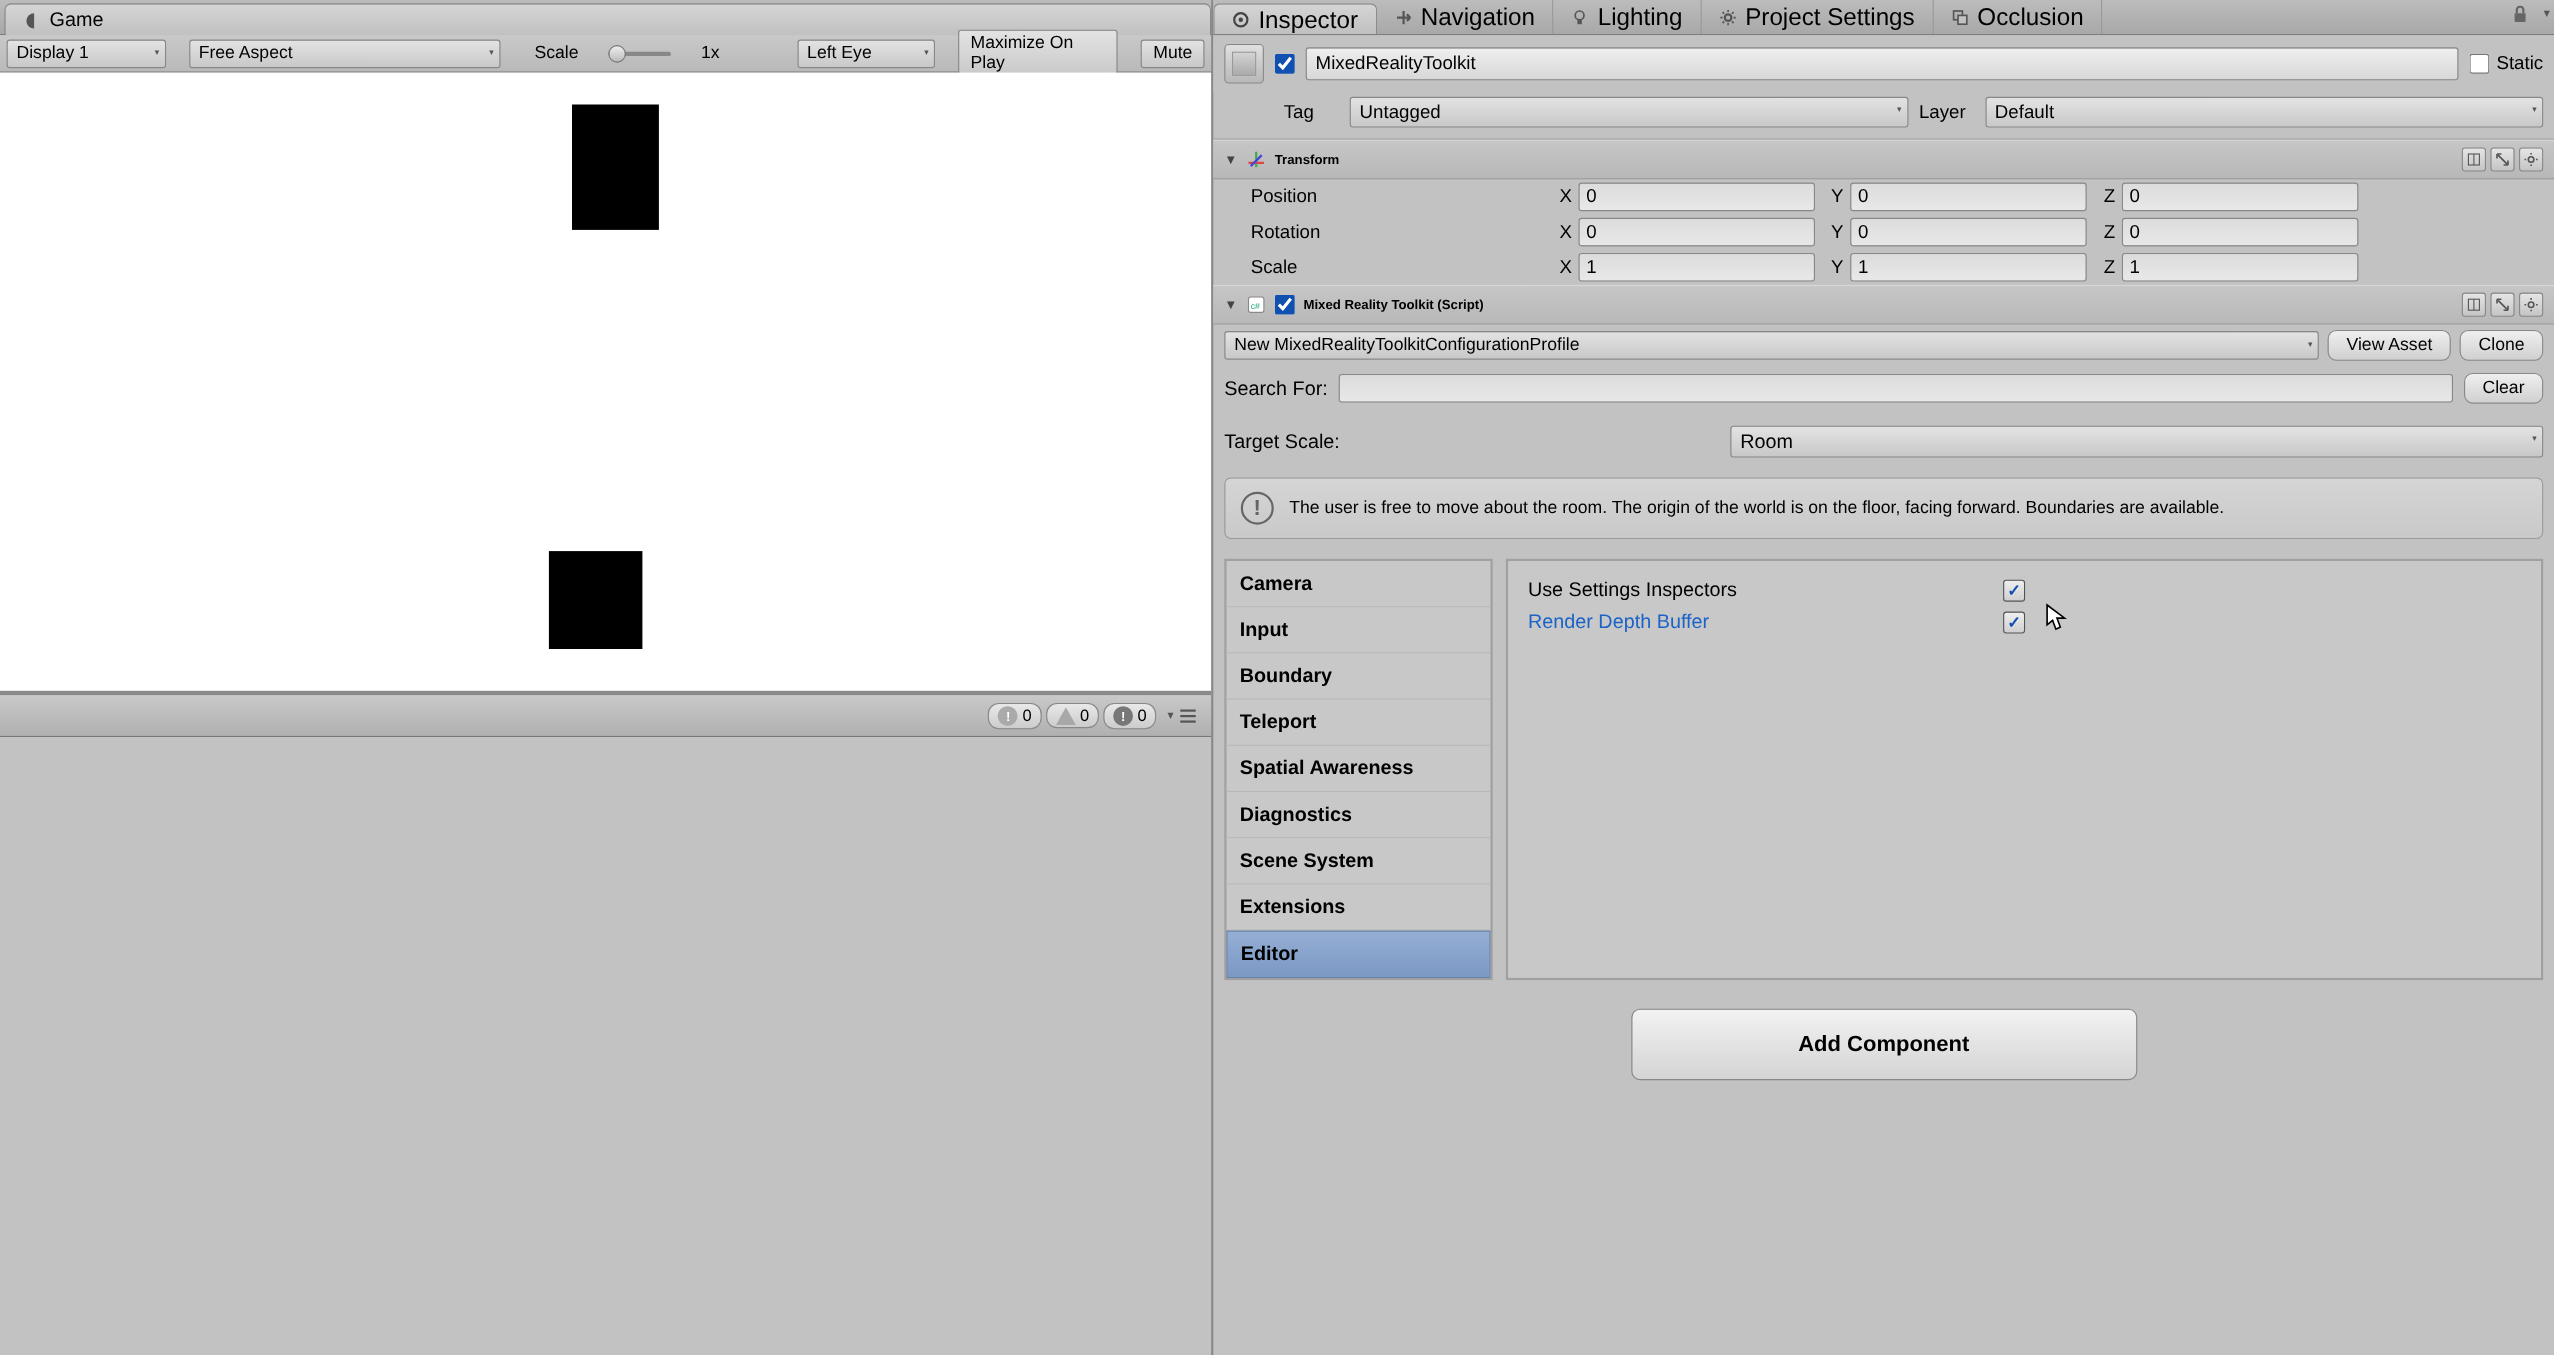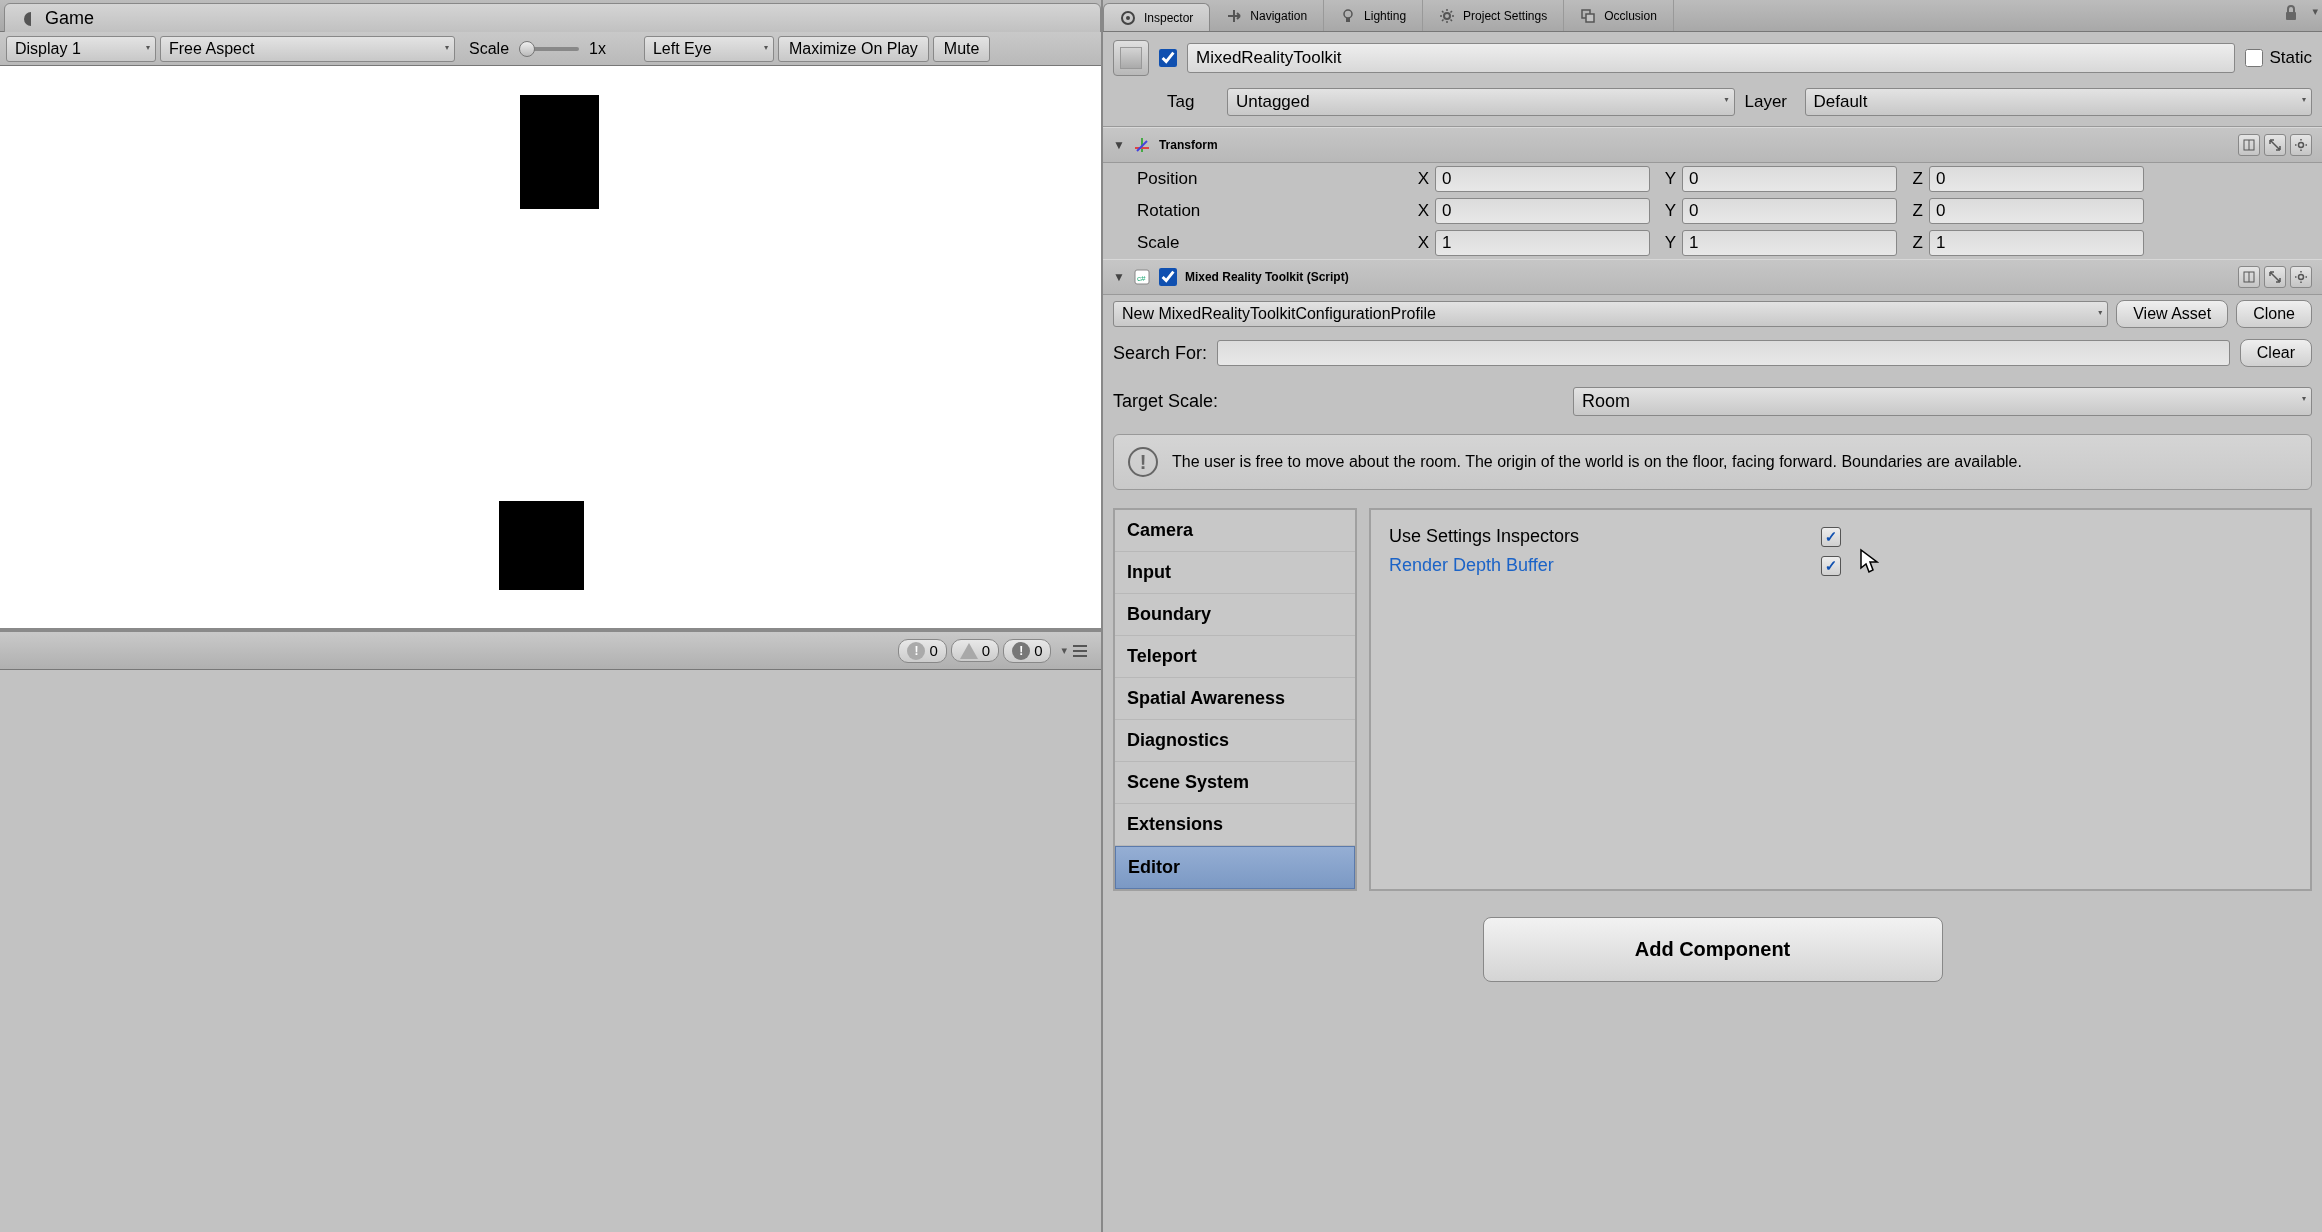--- a/index.html
+++ b/index.html
@@ -18,21 +18,21 @@
 
 
 .game-tab-bar { height: 32px; background: linear-gradient(#bcbcbc,#a8a8a8); display: flex; align-items: stretch; border-bottom: 1px solid #777; flex-direction: column; }
 .game-tab { background: linear-gradient(#d5d5d5,#c0c0c0); border: 1px solid #888; border-top-left-radius: 6px; border-top-right-radius: 6px; padding: 4px 18px; display: flex; align-items: center; gap: 6px; margin-left: 4px; margin-top: 3px; font-size: 18px; }
 .game-tab .pacman { width: 16px; height: 16px; }
 .game-tab-right { margin-left: auto; display:flex; align-items:center; padding-right:8px; }
 .hamburger { width:20px; padding-right:6px; }
 .hamburger div { height:2px; background:#555; margin:3px 0; }
 
 
-.game-toolbar { height: 34px; background: linear-gradient(#c9c9c9,#b9b9b9); display:flex; align-items:center; border-bottom:1px solid #777; padding: 0 6px; gap: 4px; font-size:16px; }
+.game-toolbar { height: 34px; background: linear-gradient(#c9c9c9,#b9b9b9); display:flex; align-items:center; border-bottom:1px solid #777; padding: 0 6px; gap: 21px; font-size:16px; }
 .dropdown { background: linear-gradient(#e3e3e3,#c8c8c8); border:1px solid #888; border-radius:3px; padding:3px 20px 3px 8px; position:relative; display:inline-block; }
 .dropdown::after { content:"▾"; position:absolute; right:5px; font-size:8px; top: 6px; color:#555; }
 .dropdown.wide { width: 295px; }
 .scale-label { margin-left:10px; }
 .slider { display:inline-block; width:60px; height:4px; background:#888; border-radius:2px; position:relative; vertical-align:middle; margin:0 6px;}
 .slider::after { content:""; position:absolute; width:14px; height:14px; background:linear-gradient(#efefef,#bbb); border:1px solid #777; border-radius:50%; top:-6px; left:0; }
 .toggle-btn { background: linear-gradient(#e3e3e3,#c8c8c8); border:1px solid #888; border-radius:3px; padding:3px 10px; }
 
 
 .game-view { flex:1; background:#fff; position:relative; overflow:hidden; border-bottom: 4px solid #8a8a8a;}
@@ -43,21 +43,21 @@
 
 .console-bar { height: 38px; background: linear-gradient(#c9c9c9,#b0b0b0); border-bottom:1px solid #777; display:flex; align-items:center; justify-content:flex-end; padding-right:8px;}
 .console-chips { display:flex; gap:4px; align-items:center; }
 .chip { background:linear-gradient(#e8e8e8,#ccc); border:1px solid #888; border-radius:10px; padding:2px 8px; display:flex; align-items:center; gap:4px; font-size:15px;}
 .chip .circle { width:18px; height:18px; border-radius:50%; display:flex; align-items:center; justify-content:center; color:#fff; font-size:12px; font-weight:bold;}
 .chip .triangle { width:0; height:0; border-left:9px solid transparent; border-right:9px solid transparent; border-bottom:16px solid #a8a8a8;}
 .lower-empty { flex:1; background:#c2c2c2; }
 
 
 .inspector-tabs { height:32px; background: linear-gradient(#bcbcbc,#a8a8a8); display:flex; align-items:stretch; border-bottom:1px solid #777; }
-.itab { padding:5px 16px; display:flex; align-items:center; gap:8px; font-size:12px; border-right:1px solid #999; }
+.itab { padding:5px 16px; display:flex; align-items:center; gap:8px; font-size:22px; border-right:1px solid #999; }
 .itab.active { background: linear-gradient(#d5d5d5,#c0c0c0); border:1px solid #888; border-bottom:none; border-top-left-radius:6px; border-top-right-radius:6px; margin-top:3px;}
 .itab-icon { width:16px; height:16px; display:inline-block; }
 .lock { margin-left:auto; padding:5px 10px; }
 
 
 .go-header { padding:8px 10px; display:flex; align-items:center; gap:10px; background:#c2c2c2; }
 .go-cube { width:36px; height:36px; background:linear-gradient(#e0e0e0,#b8b8b8); border:1px solid #888; border-radius:4px; position:relative;}
 .go-cube::after { content:""; position:absolute; inset:6px; border:1px solid #999; background:linear-gradient(#d4d4d4,#aaa);}
 .go-name { flex:1; background:linear-gradient(#eee,#d8d8d8); border:1px solid #888; border-radius:3px; padding:4px 8px; font-size:17px;}
 .static-box { display:flex; align-items:center; gap:6px; font-size:17px;}

